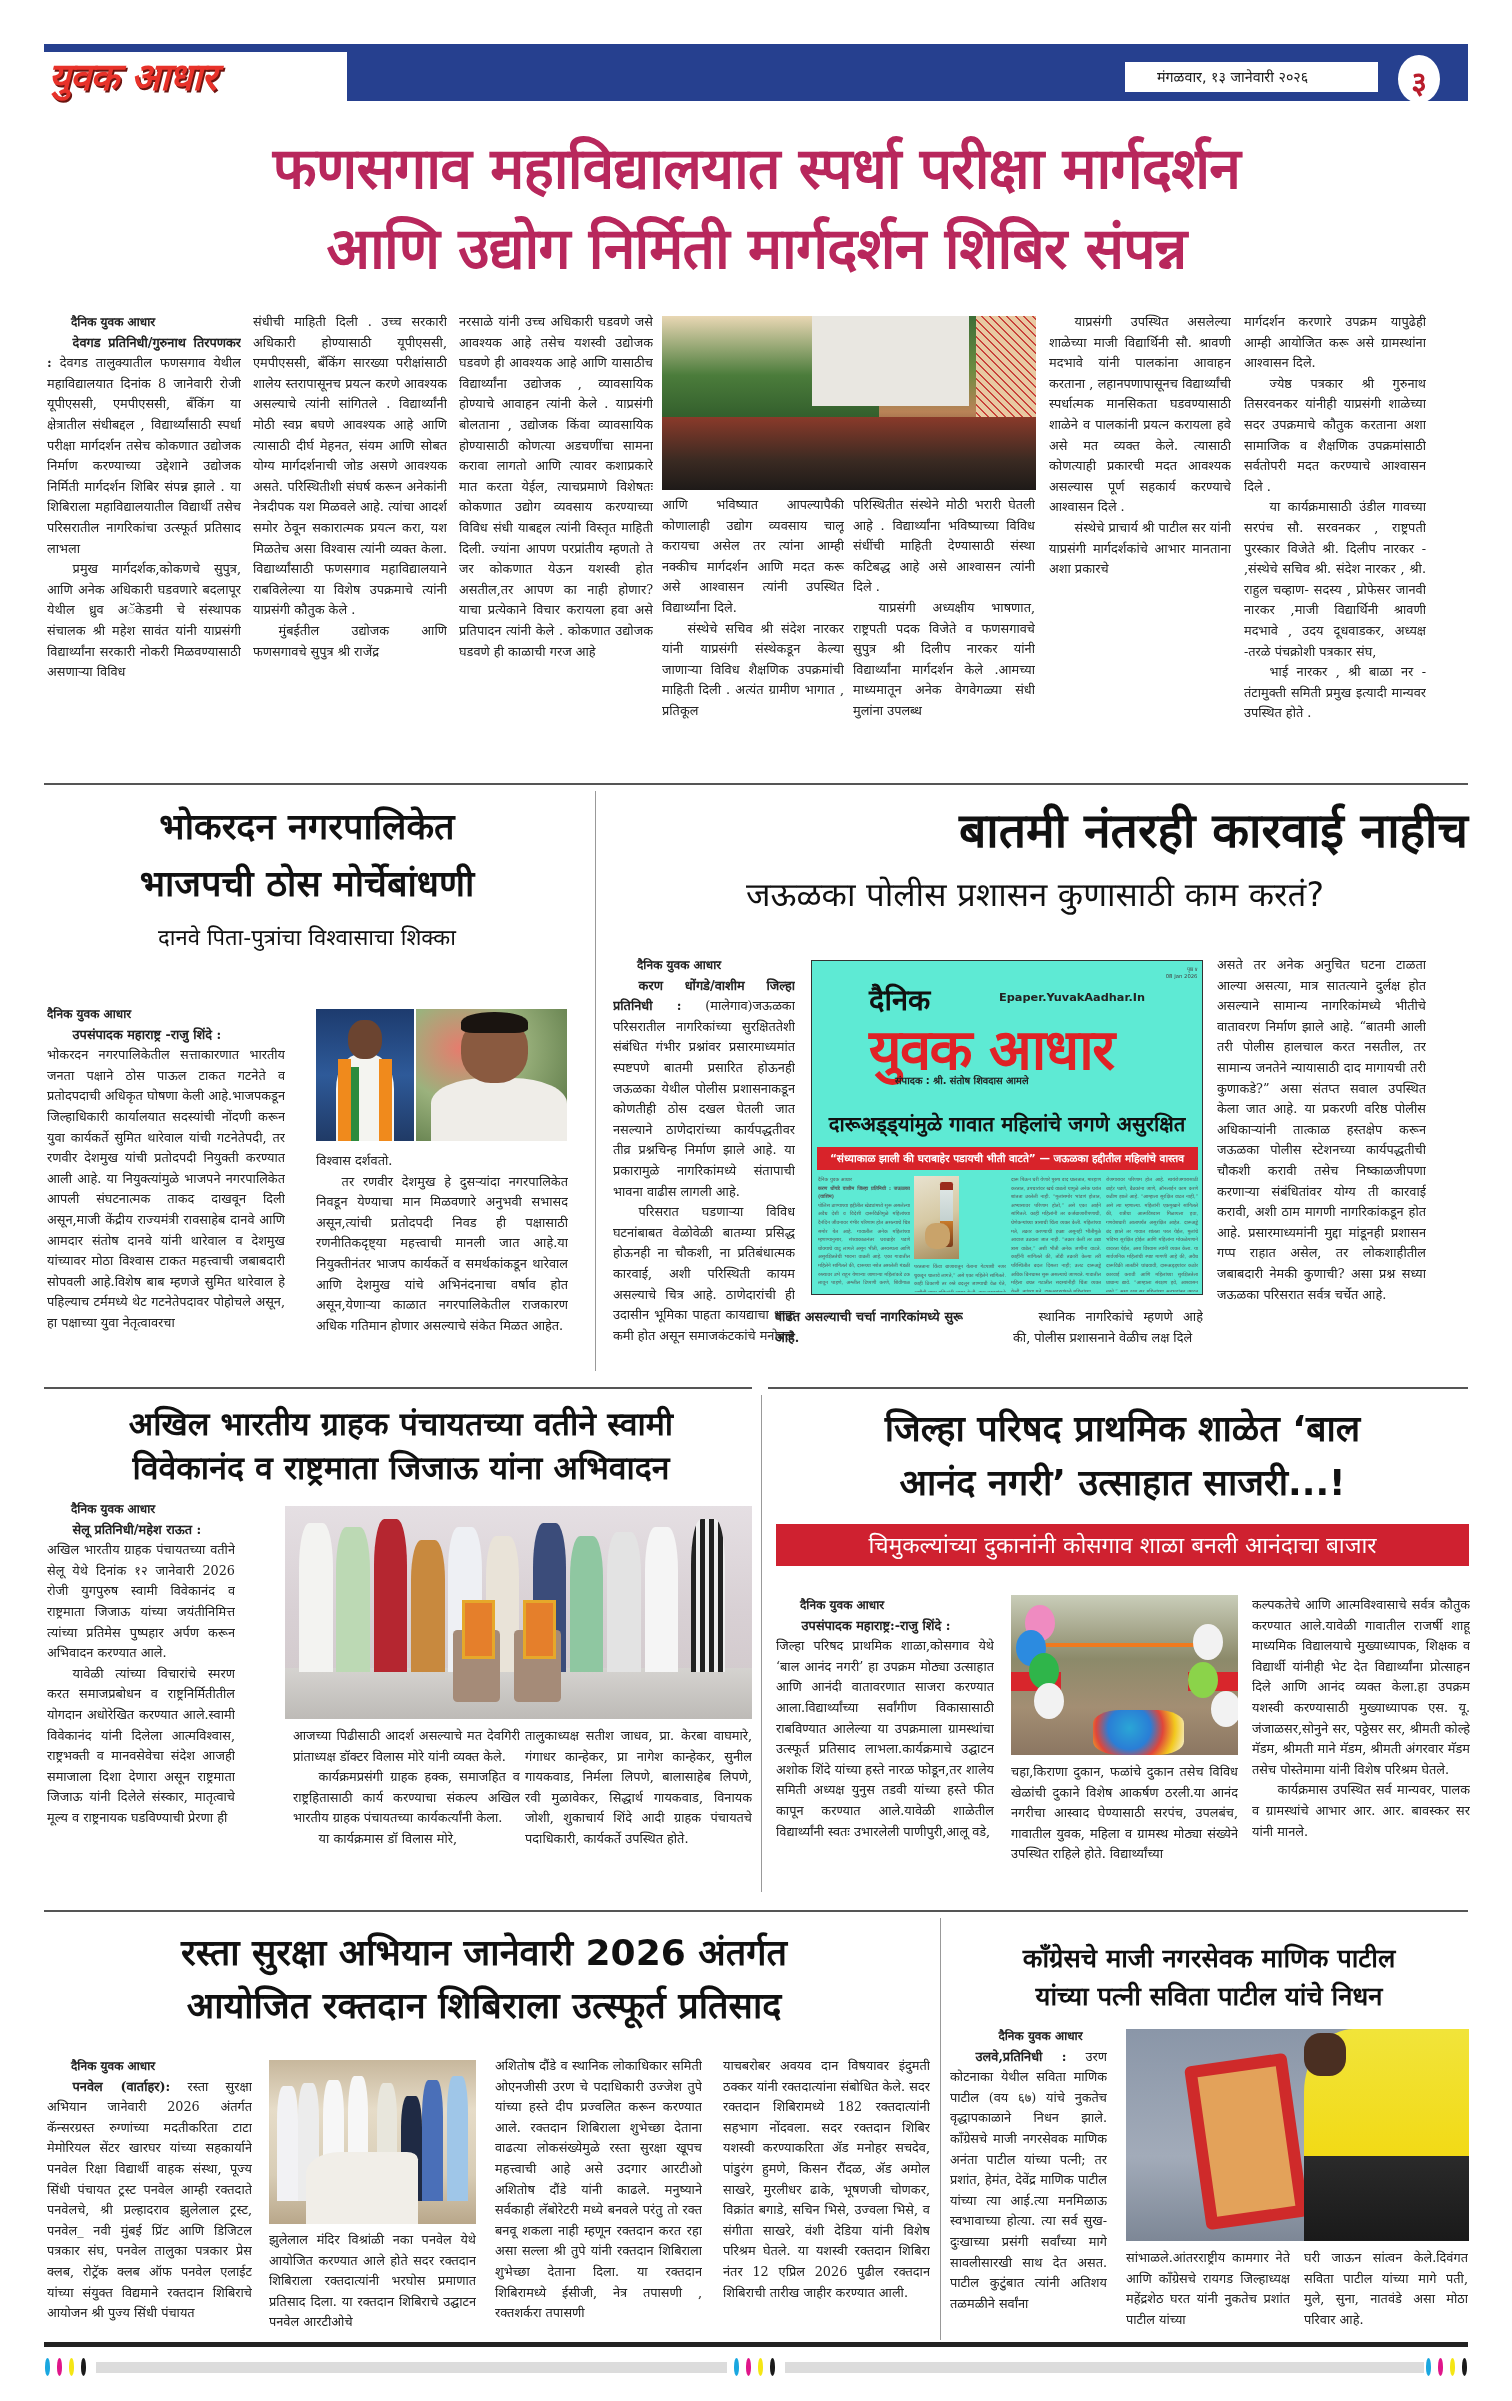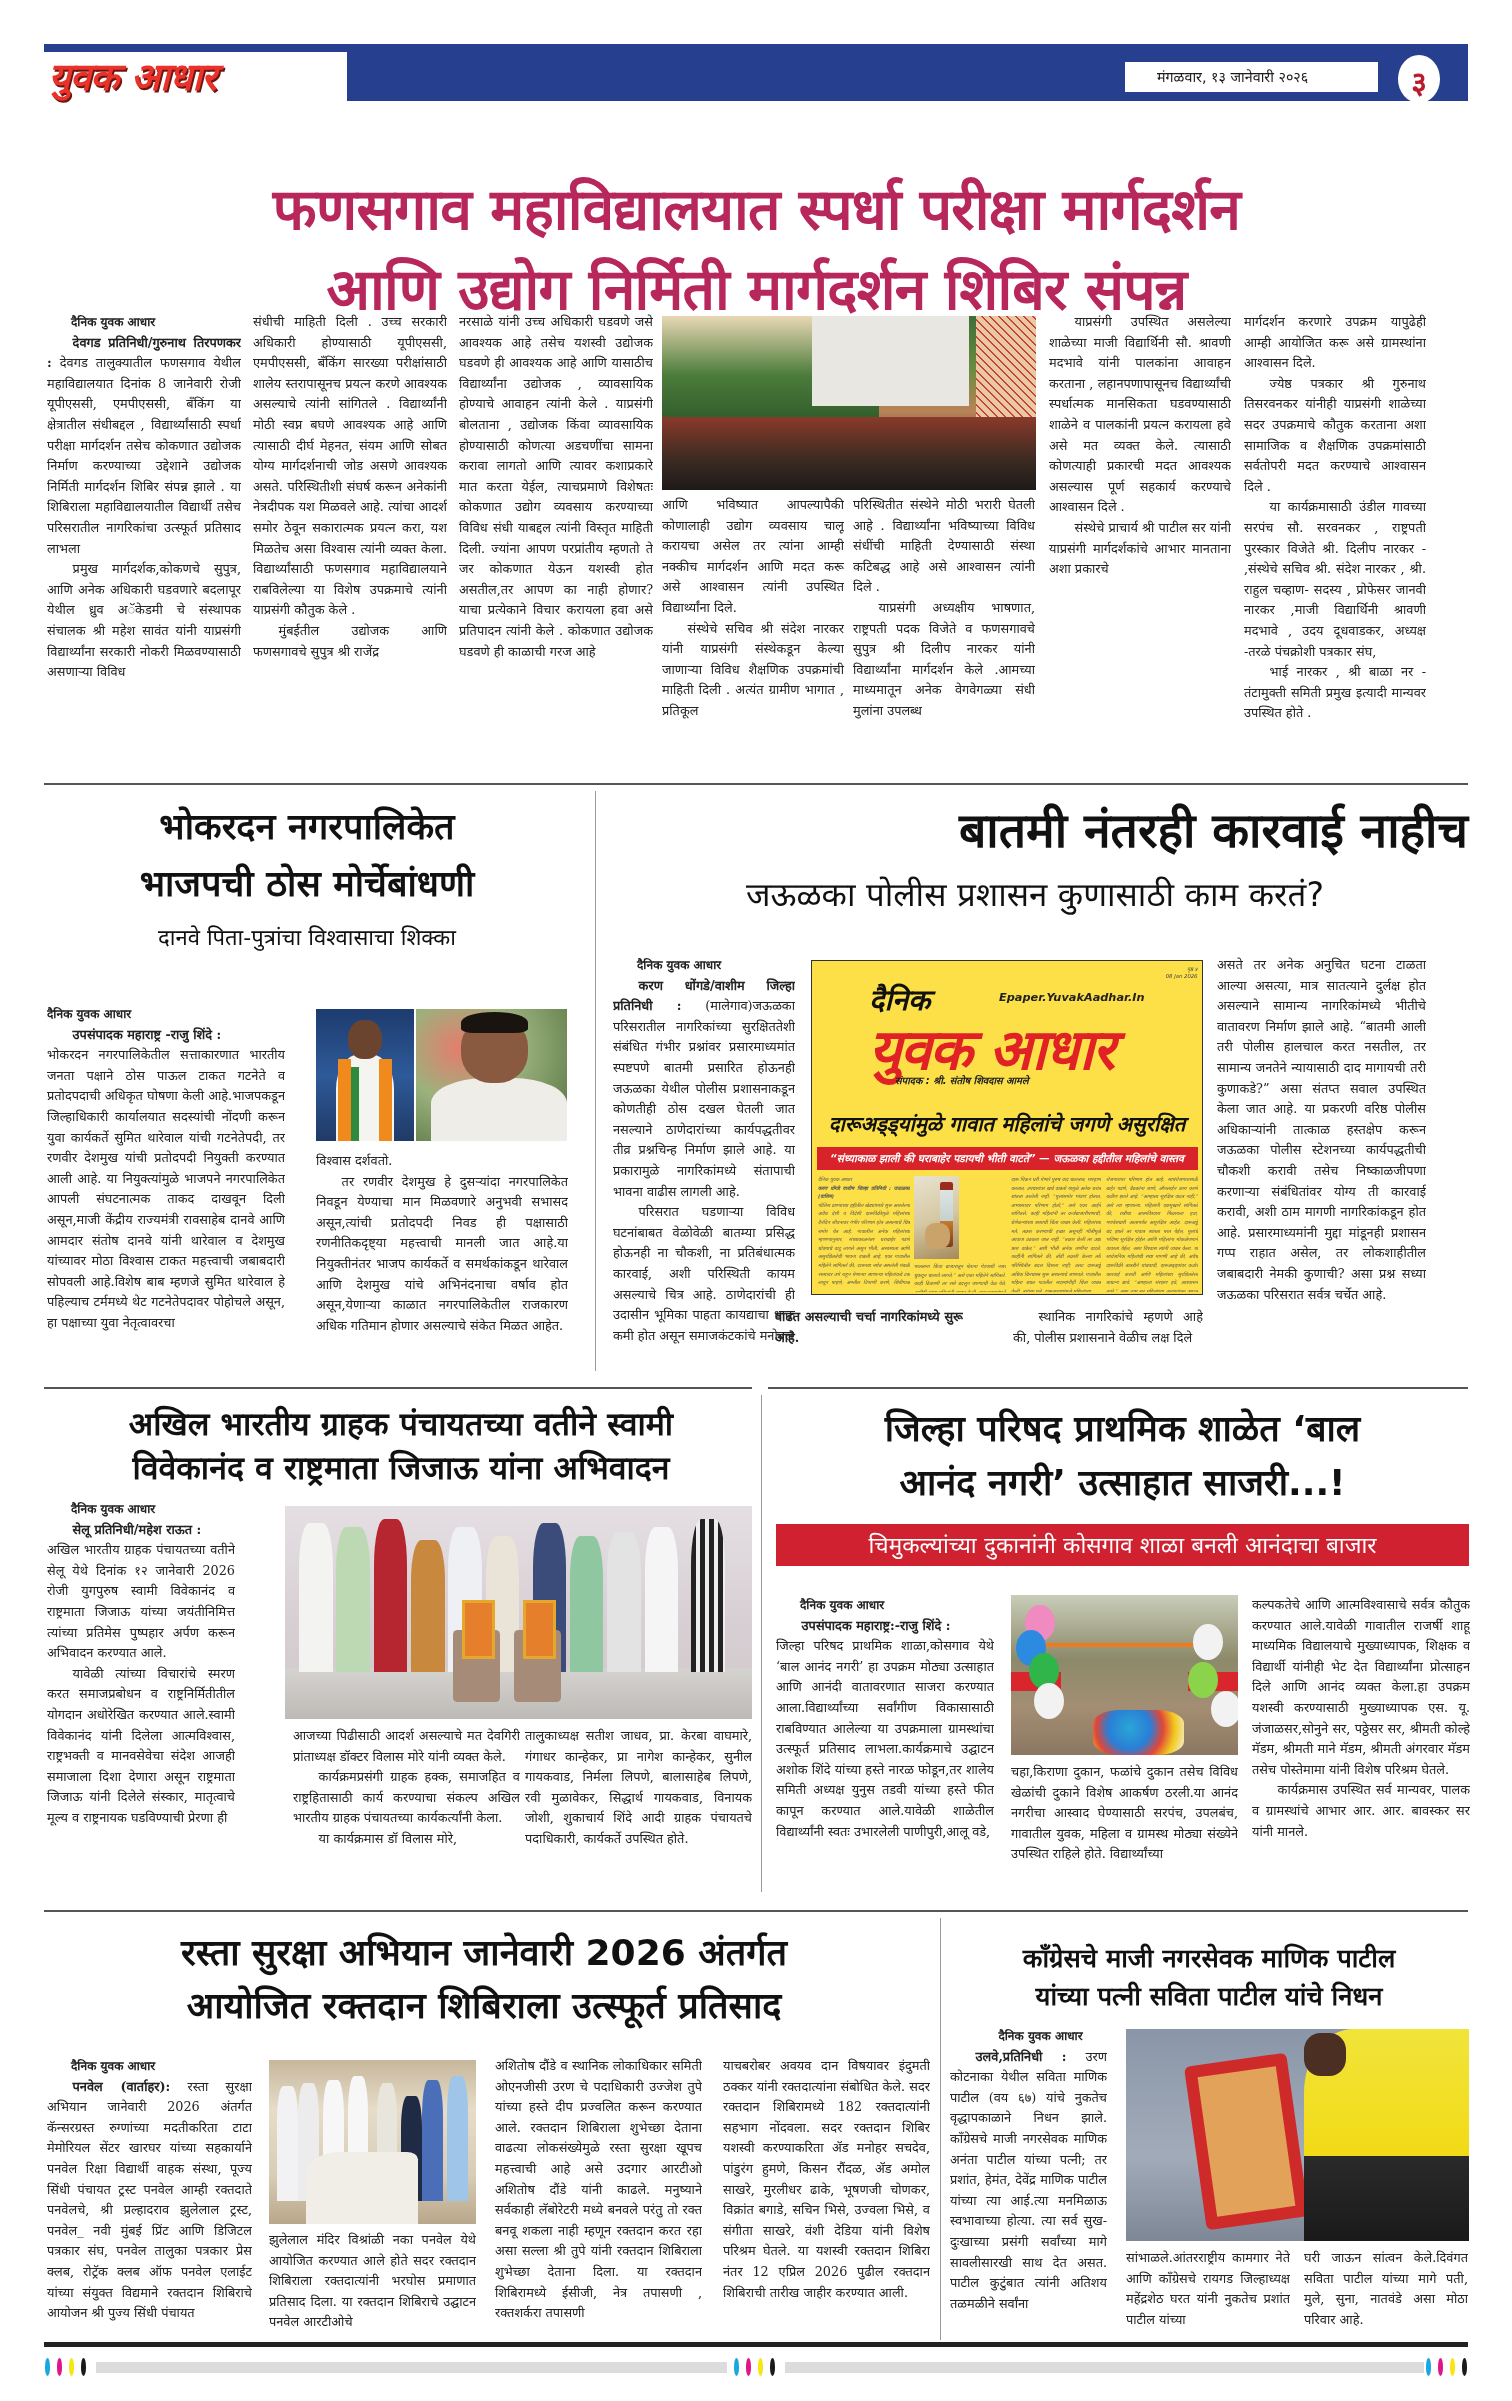--- a/index.html
+++ b/index.html
@@ -9,21 +9,21 @@
   
   .masthead { position: absolute; left: 44px; top: 44px; width: 1424px; height: 57px; background: #26408f; }
   .logo-box { position: absolute; left: 0; top: 7.5px; width: 303px; height: 50px; background: #ffffff; }
   .logo-text { position: absolute; left: 4.5px; top: -3px; font-family: "DejaVu Sans", sans-serif; font-weight: bold; font-size: 38px; color: #e8322a; letter-spacing: -0.8px; text-shadow: 1.5px 1.5px 0 #6b1410; font-style: italic; }
   .date-box { position: absolute; left: 1081px; top: 18px; width: 253px; height: 30px; background: #fff; }
   .date-text { position: absolute; left: 32px; top: 5.3px; font-family: "DejaVu Sans", sans-serif; font-size: 14.3px; color: #1a1a1a; }
   .page-badge { position: absolute; left: 1354px; top: 11.3px; width: 42px; height: 48px; background: #fff; border-radius: 50% / 50%; }
   .page-num { position: absolute; left: 0; width: 42px; top: 6px; text-align: center; font-size: 30px; font-weight: bold; color: #b91c2b; font-family: "DejaVu Sans", sans-serif; }
 
   
-  .lead-head { position: absolute; left: 45px; top: 128px; width: 1423px; text-align: center; color: #b8275c; font-weight: bold; font-size: 57px; line-height: 80px; font-family: "DejaVu Sans", sans-serif; letter-spacing: -0.8px; margin-top: 41px; }
+  .lead-head { position: absolute; left: 45px; top: 128px; width: 1423px; text-align: center; color: #b8275c; font-weight: bold; font-size: 57px; line-height: 80px; font-family: "DejaVu Sans", sans-serif; letter-spacing: -0.8px; }
 
   .col { position: absolute; font-family: "DejaVu Serif", serif; font-size: 12.8px; line-height: 20.6px; text-align: justify; color: #222; }
   .col p { text-indent: 2em; }
   .col p.noind { text-indent: 0; }
   .byline { font-weight: bold; font-family: "DejaVu Sans", sans-serif; font-size: 12px; }
   .dateline { font-weight: bold; }
 
   .rule { position: absolute; left: 44px; width: 1424px; height: 2.3px; background: #555; }
   .vrule { position: absolute; width: 0.8px; background: #999; }
 
@@ -38,21 +38,21 @@
   .ph-portrait1 .body { position: absolute; left: 20%; top: 34%; width: 60%; height: 66%; background: #f4f4f0; border-radius: 40% 40% 0 0; }
   .ph-portrait1 .scarf-o { position: absolute; left: 22%; top: 38%; width: 14%; height: 62%; background: #f08a1c; }
   .ph-portrait1 .scarf-g { position: absolute; left: 36%; top: 44%; width: 8%; height: 56%; background: #2e8b3d; }
   .ph-portrait1 .scarf-o2 { position: absolute; left: 64%; top: 38%; width: 14%; height: 62%; background: #f08a1c; }
   .ph-portrait1 .face { position: absolute; left: 33%; top: 8%; width: 34%; height: 30%; background: #6b4430; border-radius: 45%; }
   .ph-portrait2 { background: radial-gradient(ellipse at 30% 30%, #e77b6d 0%, #9bb27d 40%, #4d6b3a 100%); }
   .ph-portrait2 .body { position: absolute; left: 10%; top: 52%; width: 90%; height: 48%; background: #efede8; border-radius: 40% 40% 0 0; }
   .ph-portrait2 .face { position: absolute; left: 30%; top: 6%; width: 44%; height: 50%; background: #8a5a40; border-radius: 45%; }
   .ph-portrait2 .hair { position: absolute; left: 30%; top: 2%; width: 44%; height: 16%; background: #1a1410; border-radius: 50% 50% 20% 20%; }
 
-  .clip-box { position: absolute; border: 1.5px solid #333; background: #fde047; font-style: italic; }
+  .clip-box { position: absolute; border: 1.5px solid #333; background: #5eead4; }
   .clip-dainik { position: absolute; left: 57px; top: 18px; font-size: 29px; font-weight: bold; font-family: "DejaVu Sans", sans-serif; color: #111; }
   .clip-yuvak { position: absolute; left: 57px; top: 48px; font-size: 56px; font-weight: bold; font-family: "DejaVu Sans", sans-serif; color: #e02226; letter-spacing: -1.5px; }
   .clip-url { position: absolute; left: 187px; top: 30px; font-size: 11.3px; font-weight: bold; font-family: "DejaVu Sans", sans-serif; color: #222; }
   .clip-editor { position: absolute; left: 83px; top: 113px; font-size: 9.8px; font-weight: bold; font-family: "DejaVu Sans", sans-serif; color: #222; }
   .clip-meta { position: absolute; right: 4.5px; top: 4.5px; font-size: 5.3px; color: #444; text-align: right; line-height: 7.5px; font-family: "DejaVu Sans", sans-serif; }
   .clip-head { position: absolute; left: 0; width: 100%; top: 148px; text-align: center; font-size: 20.3px; font-weight: bold; font-family: "DejaVu Sans", sans-serif; color: #111; }
   .clip-band { position: absolute; left: 4.5px; right: 4.5px; top: 186px; height: 22.6px; background: #d8232a; color: #fff; font-size: 10.5px; font-weight: bold; text-align: center; line-height: 22.6px; font-family: "DejaVu Sans", sans-serif; }
   .clip-body { position: absolute; top: 214px; font-size: 4.9px; line-height: 8.6px; color: #555; font-family: "DejaVu Sans", sans-serif; text-align: justify; overflow: hidden; }
   .clip-photo { position: absolute; left: 102px; top: 215px; width: 45px; height: 83px; background: linear-gradient(160deg,#e8e2cf 0%, #d6c9a4 50%, #a58a5a 100%); }
   .clip-photo .bottle { position: absolute; left: 25.6px; top: 6px; width: 13.6px; height: 65px; background: linear-gradient(180deg,#9b2b1c 0,#9b2b1c 12%,#dde5e4 12%,#c4d1cf 60%,#c97b2a 60%,#7a3c1c 100%); border-radius: 2.3px; }

